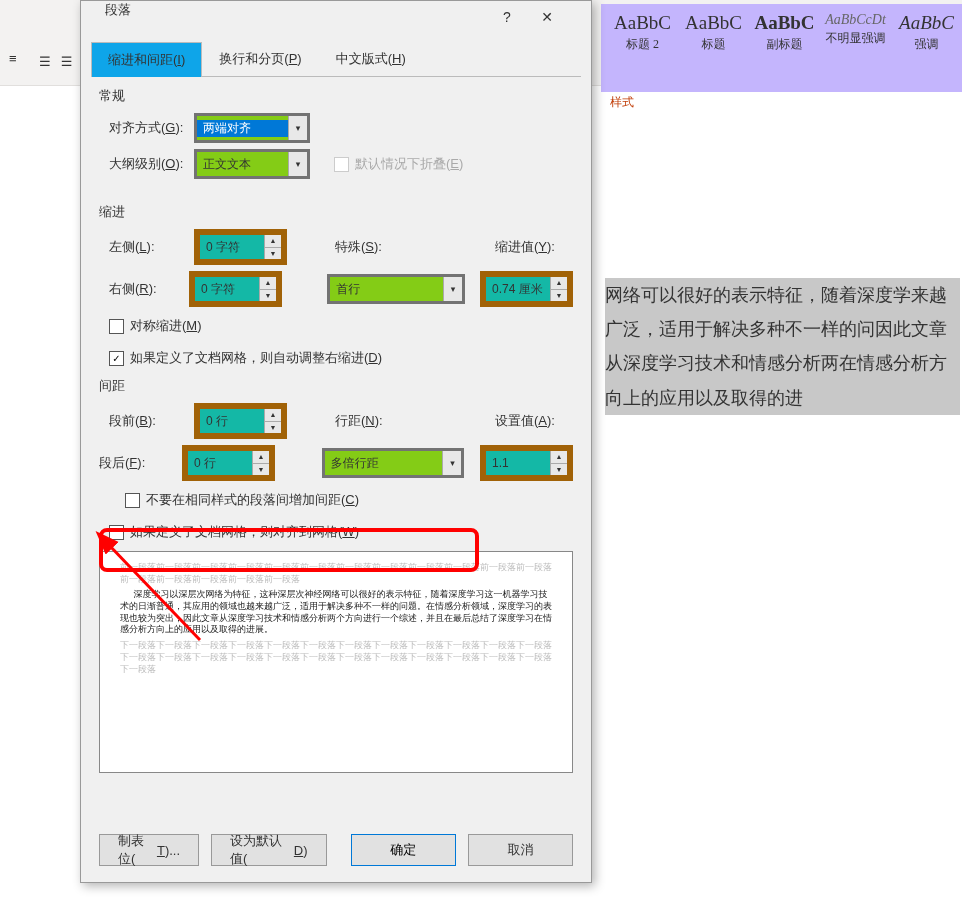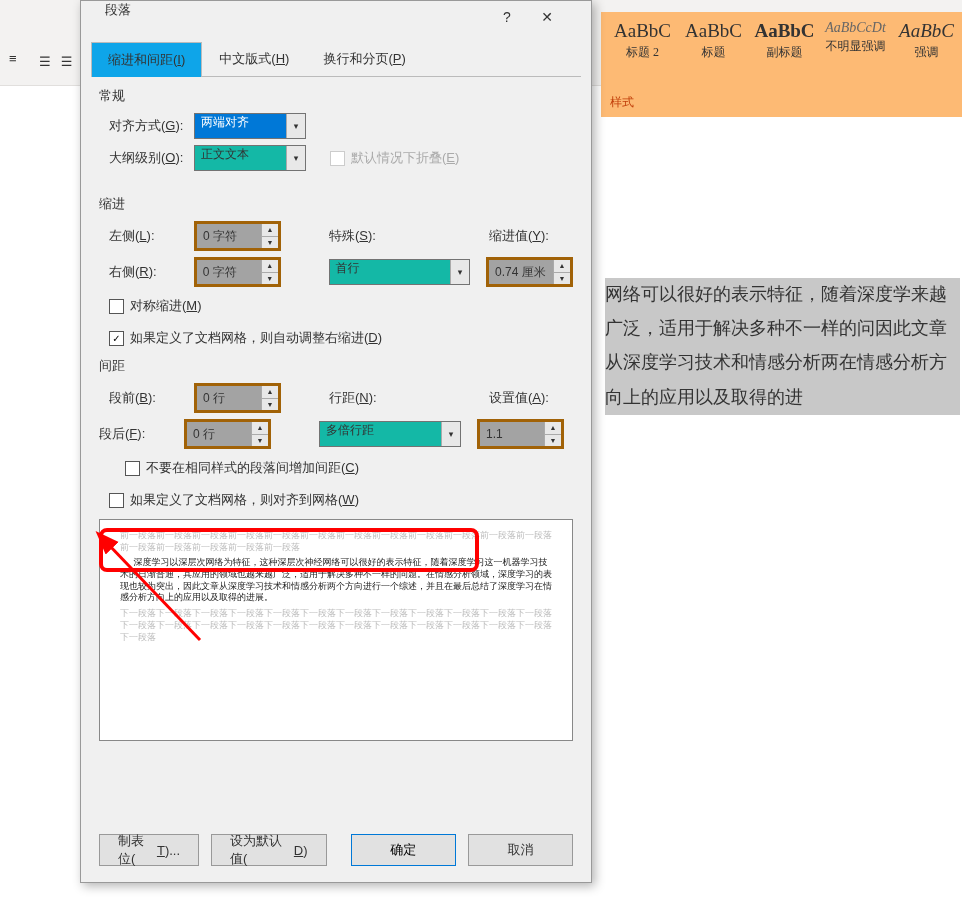--- a/index.html
+++ b/index.html
@@ -1,42 +1,42 @@
 <!DOCTYPE html>
 <html><head>
 <meta charset="utf-8">
 <style>
 body{margin:0;font-family:"Microsoft YaHei","Segoe UI",sans-serif;font-size:13px;color:#333;background:#fff;width:962px;height:901px;overflow:hidden;position:relative}
 .ribbon-bg{position:absolute;top:0;left:0;right:0;height:85px;background:#f3f2f1;border-bottom:1px solid #e1dfdd}
 .ribbon-btn{display:inline-flex;align-items:center;gap:4px;padding:4px;height:24px}
 .ribbon-row{position:absolute;top:45px;left:5px;display:flex;gap:2px}
 .big-icon{width:20px;height:20px;display:inline-block}
-.styles-area{position:absolute;top:12px;left:601px;right:0;height:105px;background:#fdba74;display:flex;flex-direction:column}
+.styles-area{position:absolute;top:4px;left:601px;right:0;height:88px;background:#c4b5fd;display:flex;flex-direction:column}
 .style-boxes{display:flex;padding:4px 0 0 6px}
 .style-box{width:84px;text-align:center;padding:4px 2px;font-size:12px;cursor:pointer}
 .style-box .preview{font-size:19px;margin-bottom:2px;font-family:Times,serif}
 .style-box .label{font-size:12px;font-family:"宋体",SimSun}
 .section-label{position:absolute;left:610px;top:94px;font-size:12px;font-family:"宋体",SimSun;color:#c2410c}
-.doc-text{position:absolute;left:605px;top:278px;right:2px;color:#333;font-family:Liberation Mono, monospace;font-size:18px;line-height:1.9;background:#c8c8c8}
+.doc-text{position:absolute;left:605px;top:278px;right:2px;color:#333;font-family:Liberation Sans, sans-serif;font-size:18px;line-height:1.9;background:#c8c8c8}
 .dialog{position:absolute;left:80px;top:0;width:510px;height:881px;background:#f0f0f0;border:1px solid #999;box-shadow:3px 3px 10px rgba(0,0,0,.3)}
 .titlebar{height:32px;display:flex;align-items:flex-start;padding:0 24px;font-size:13px}
 .titlebar .title{flex:1}
 .titlebar .btn{width:40px;height:32px;display:flex;align-items:center;justify-content:center;font-size:14px;cursor:pointer}
 .tabs{display:flex;margin:8px 10px 0;border-bottom:1px solid #bbb}
 .tab{padding:8px 16px;border:1px solid transparent;border-bottom:none;cursor:pointer;font-size:13px}
 .tab.active{border-color:#bbb;background:#0ea5e9;position:relative;top:1px}
 .body{padding:10px 18px}
 .section{margin-bottom:8px;font-size:13px}
 .row{display:flex;align-items:center;margin:6px 0;min-height:26px}
 .lbl{width:85px;font-size:13px}
-.select{height:24px;border:1px solid #737373;background:#14b8a6;font-size:12px;display:inline-flex;position:relative}
+.select{height:24px;border:3px solid #737373;background:#84cc16;font-size:12px;display:inline-flex;align-items:center;position:relative}
 .select .val{padding:0 6px;flex:1}
 .select .arr{width:18px;height:100%;border-left:1px solid #aaa;display:flex;align-items:center;justify-content:center;background:#e8e8e8;font-size:9px}
 .select.highlighted .val{background:#0078d7;color:#fff}
-.spinbox{display:inline-flex;border:3px solid #a16207;height:24px;background:#a3a3a3}
+.spinbox{display:inline-flex;border:6px solid #a16207;height:24px;background:#14b8a6}
 .spinbox .val{width:52px;padding:0 6px;display:flex;align-items:center;font-size:12px}
 .spinbox .spin{width:16px;display:flex;flex-direction:column;border-left:1px solid #aaa}
 .spinbox .spin span{flex:1;display:flex;align-items:center;justify-content:center;font-size:7px;background:#e8e8e8;cursor:pointer}
 .spinbox .spin span:first-child{border-bottom:1px solid #aaa}
 .checkbox{display:inline-flex;align-items:center;gap:6px;font-size:13px;cursor:pointer}
 .checkbox .box{width:13px;height:13px;border:1px solid #555;background:#fff;display:flex;align-items:center;justify-content:center;font-size:10px;color:#000}
 .preview-box{margin:6px 0;height:200px;border:1px solid #888;background:#fff;padding:10px 16px 10px 20px;font-size:9px;color:#bbb;line-height:1.3;font-family:"宋体",SimSun;overflow:hidden}
 .preview-box .main-text{color:#222;margin:4px 0;font-size:9px;text-indent:1.5em}
 .actions{position:absolute;bottom:16px;left:18px;right:18px;display:flex;gap:12px}
 .btn-action{height:30px;padding:0 18px;border:1px solid #999;background:#e1e1e1;font-size:13px;cursor:pointer;display:flex;align-items:center;justify-content:center}
@@ -96,22 +96,22 @@
 
 <div class="dialog">
   <div class="titlebar">
     <span class="title">段落</span>
     <div class="btn">?</div>
     <div class="btn">✕</div>
   </div>
 
   <div class="tabs">
     <div class="tab active">缩进和间距(<u>I</u>)</div>
+    <div class="tab">换行和分页(<u>P</u>)</div>
     <div class="tab">中文版式(<u>H</u>)</div>
-    <div class="tab">换行和分页(<u>P</u>)</div>
   </div>
 
   <div class="body">
 
     <div class="section">常规</div>
     <div class="row" style="margin-left:10px">
       <span class="lbl">对齐方式(<u>G</u>):</span>
       <div class="select highlighted" style="width:110px">
         <span class="val">两端对齐</span>
         <span class="arr">▾</span>

